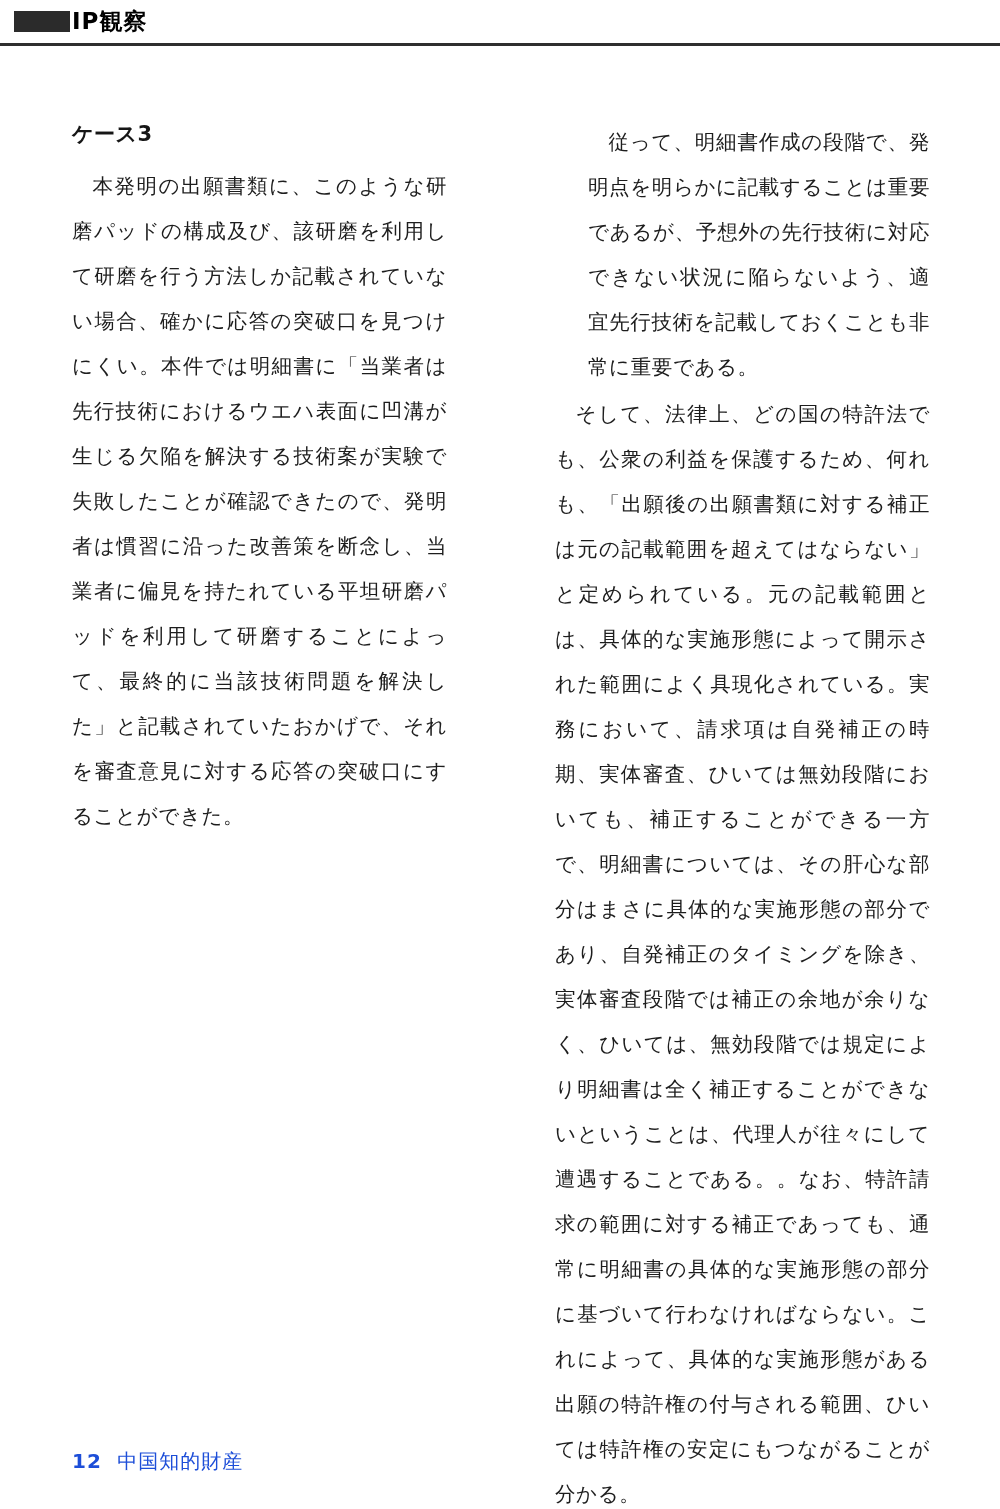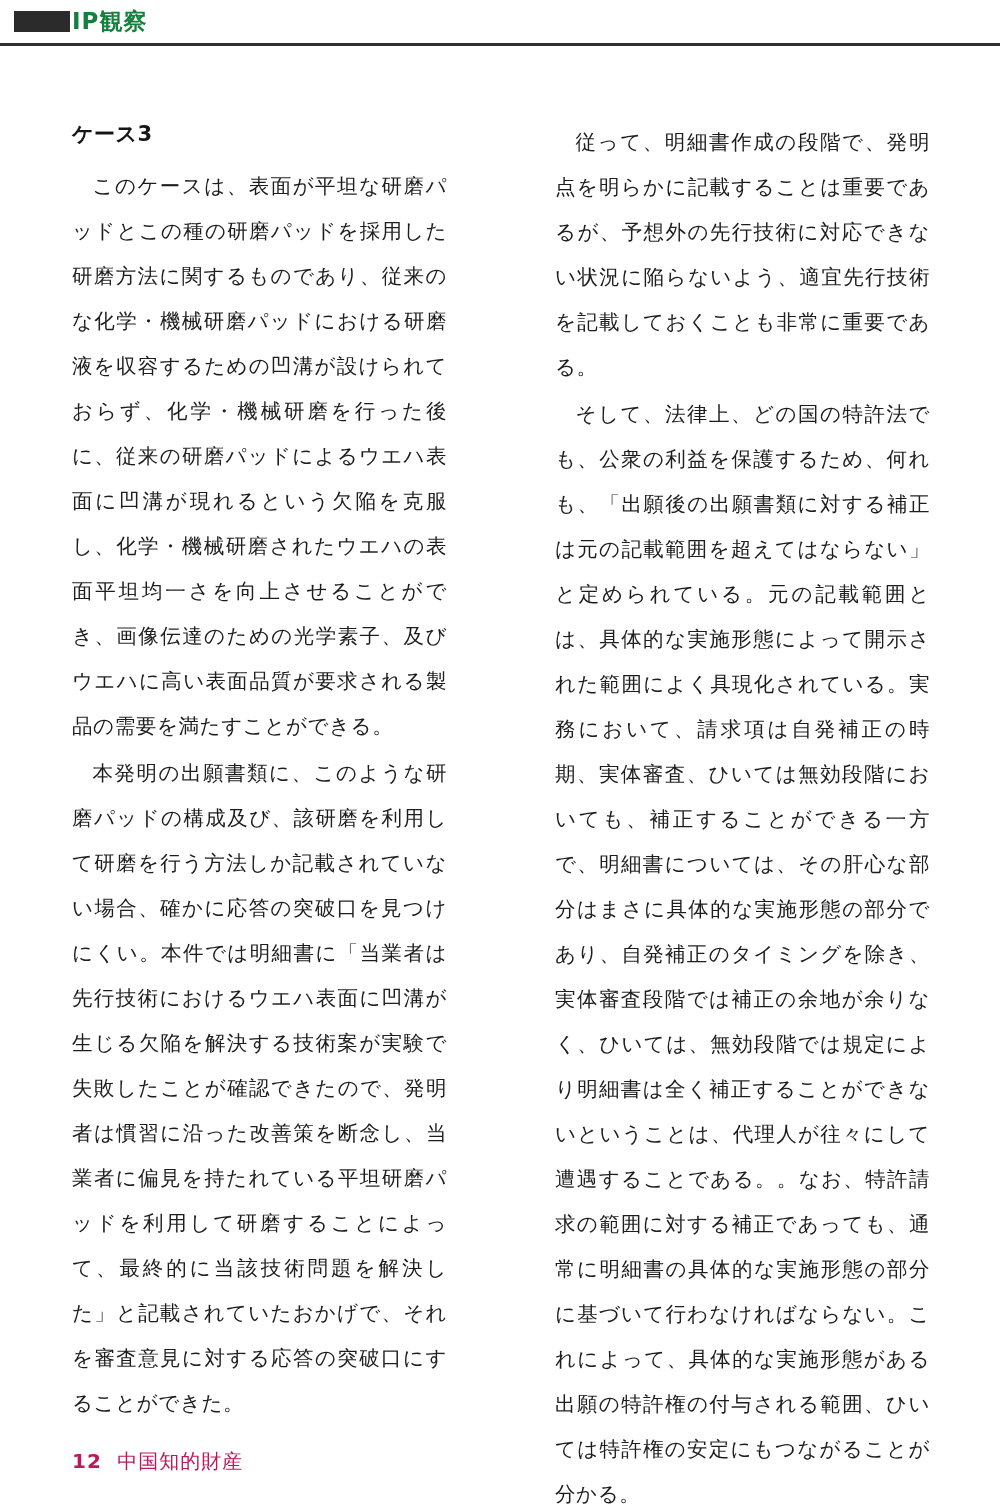--- a/index.html
+++ b/index.html
@@ -35,21 +35,21 @@
     background: #2b2b2b;
   }
   .header-title {
     position: absolute;
     left: 72px;
     top: 6px;
     font-family: "DejaVu Sans", "Liberation Sans", sans-serif;
     font-size: 23px;
     font-weight: bold;
     letter-spacing: 1px;
-    color: #15803d;
+    color: #000000;
   }
 
   
   .content {
     position: absolute;
     top: 120px;
     left: 0;
     width: 804px;
     height: 1300px;
   }
@@ -75,50 +75,50 @@
     font-size: 20.5px;
     line-height: 45px;
     text-align: justify;
     text-justify: inter-ideograph;
     text-indent: 1em;
     letter-spacing: 0.6px;
     color: #1d1d1d;
   }
   .col-right p.para:first-child {
     margin-top: 0;
+    margin-left: 33px;
   }
 
   
   .page-footer {
     position: absolute;
     left: 72px;
     bottom: 34px;
     font-family: "DejaVu Sans", "Liberation Sans", sans-serif;
     font-size: 20px;
-    color: #be185d;
+    color: #1d4ed8;
     letter-spacing: 1px;
   }
   .footer-page-number {
     font-weight: bold;
     margin-right: 8px;
   }
 </style>
 </head>
 <body>
 
 <div class="page-header">
   <div class="header-mark"></div>
   <div class="header-title">IP観察</div>
 </div>
 
 <div class="content">
 
   <div class="column col-left">
     <h2 class="section-heading">ケース3</h2>
-    <p class="para">このケースは、表面が平坦な研磨パッドとこの種の研磨パッドを採用した研磨方法に関するものであり、従来のな化学・機械研磨パッドにおける研磨液を収容するための凹溝が設けられておらず、化学・機械研磨を行った後に、従来の研磨パッドによるウエハ表面に凹溝が現れるという欠陥を克服し、化学・機械研磨されたウエハの表面平坦均一さを向上させることができ、画像伝達のための光学素子、及びウエハに高い表面品質が要求される製品の需要を満たすことができる。</p>
     <p class="para">本発明の出願書類に、このような研磨パッドの構成及び、該研磨を利用して研磨を行う方法しか記載されていない場合、確かに応答の突破口を見つけにくい。本件では明細書に「当業者は先行技術におけるウエハ表面に凹溝が生じる欠陥を解決する技術案が実験で失敗したことが確認できたので、発明者は慣習に沿った改善策を断念し、当業者に偏見を持たれている平坦研磨パッドを利用して研磨することによって、最終的に当該技術問題を解決した」と記載されていたおかげで、それを審査意見に対する応答の突破口にすることができた。</p>
   </div>
 
   <div class="column col-right">
     <p class="para">従って、明細書作成の段階で、発明点を明らかに記載することは重要であるが、予想外の先行技術に対応できない状況に陥らないよう、適宜先行技術を記載しておくことも非常に重要である。</p>
     <p class="para">そして、法律上、どの国の特許法でも、公衆の利益を保護するため、何れも、「出願後の出願書類に対する補正は元の記載範囲を超えてはならない」と定められている。元の記載範囲とは、具体的な実施形態によって開示された範囲によく具現化されている。実務において、請求項は自発補正の時期、実体審査、ひいては無効段階においても、補正することができる一方で、明細書については、その肝心な部分はまさに具体的な実施形態の部分であり、自発補正のタイミングを除き、実体審査段階では補正の余地が余りなく、ひいては、無効段階では規定により明細書は全く補正することができないということは、代理人が往々にして遭遇することである。。なお、特許請求の範囲に対する補正であっても、通常に明細書の具体的な実施形態の部分に基づいて行わなければならない。これによって、具体的な実施形態がある出願の特許権の付与される範囲、ひいては特許権の安定にもつながることが分かる。</p>
   </div>
 
 </div>
 

